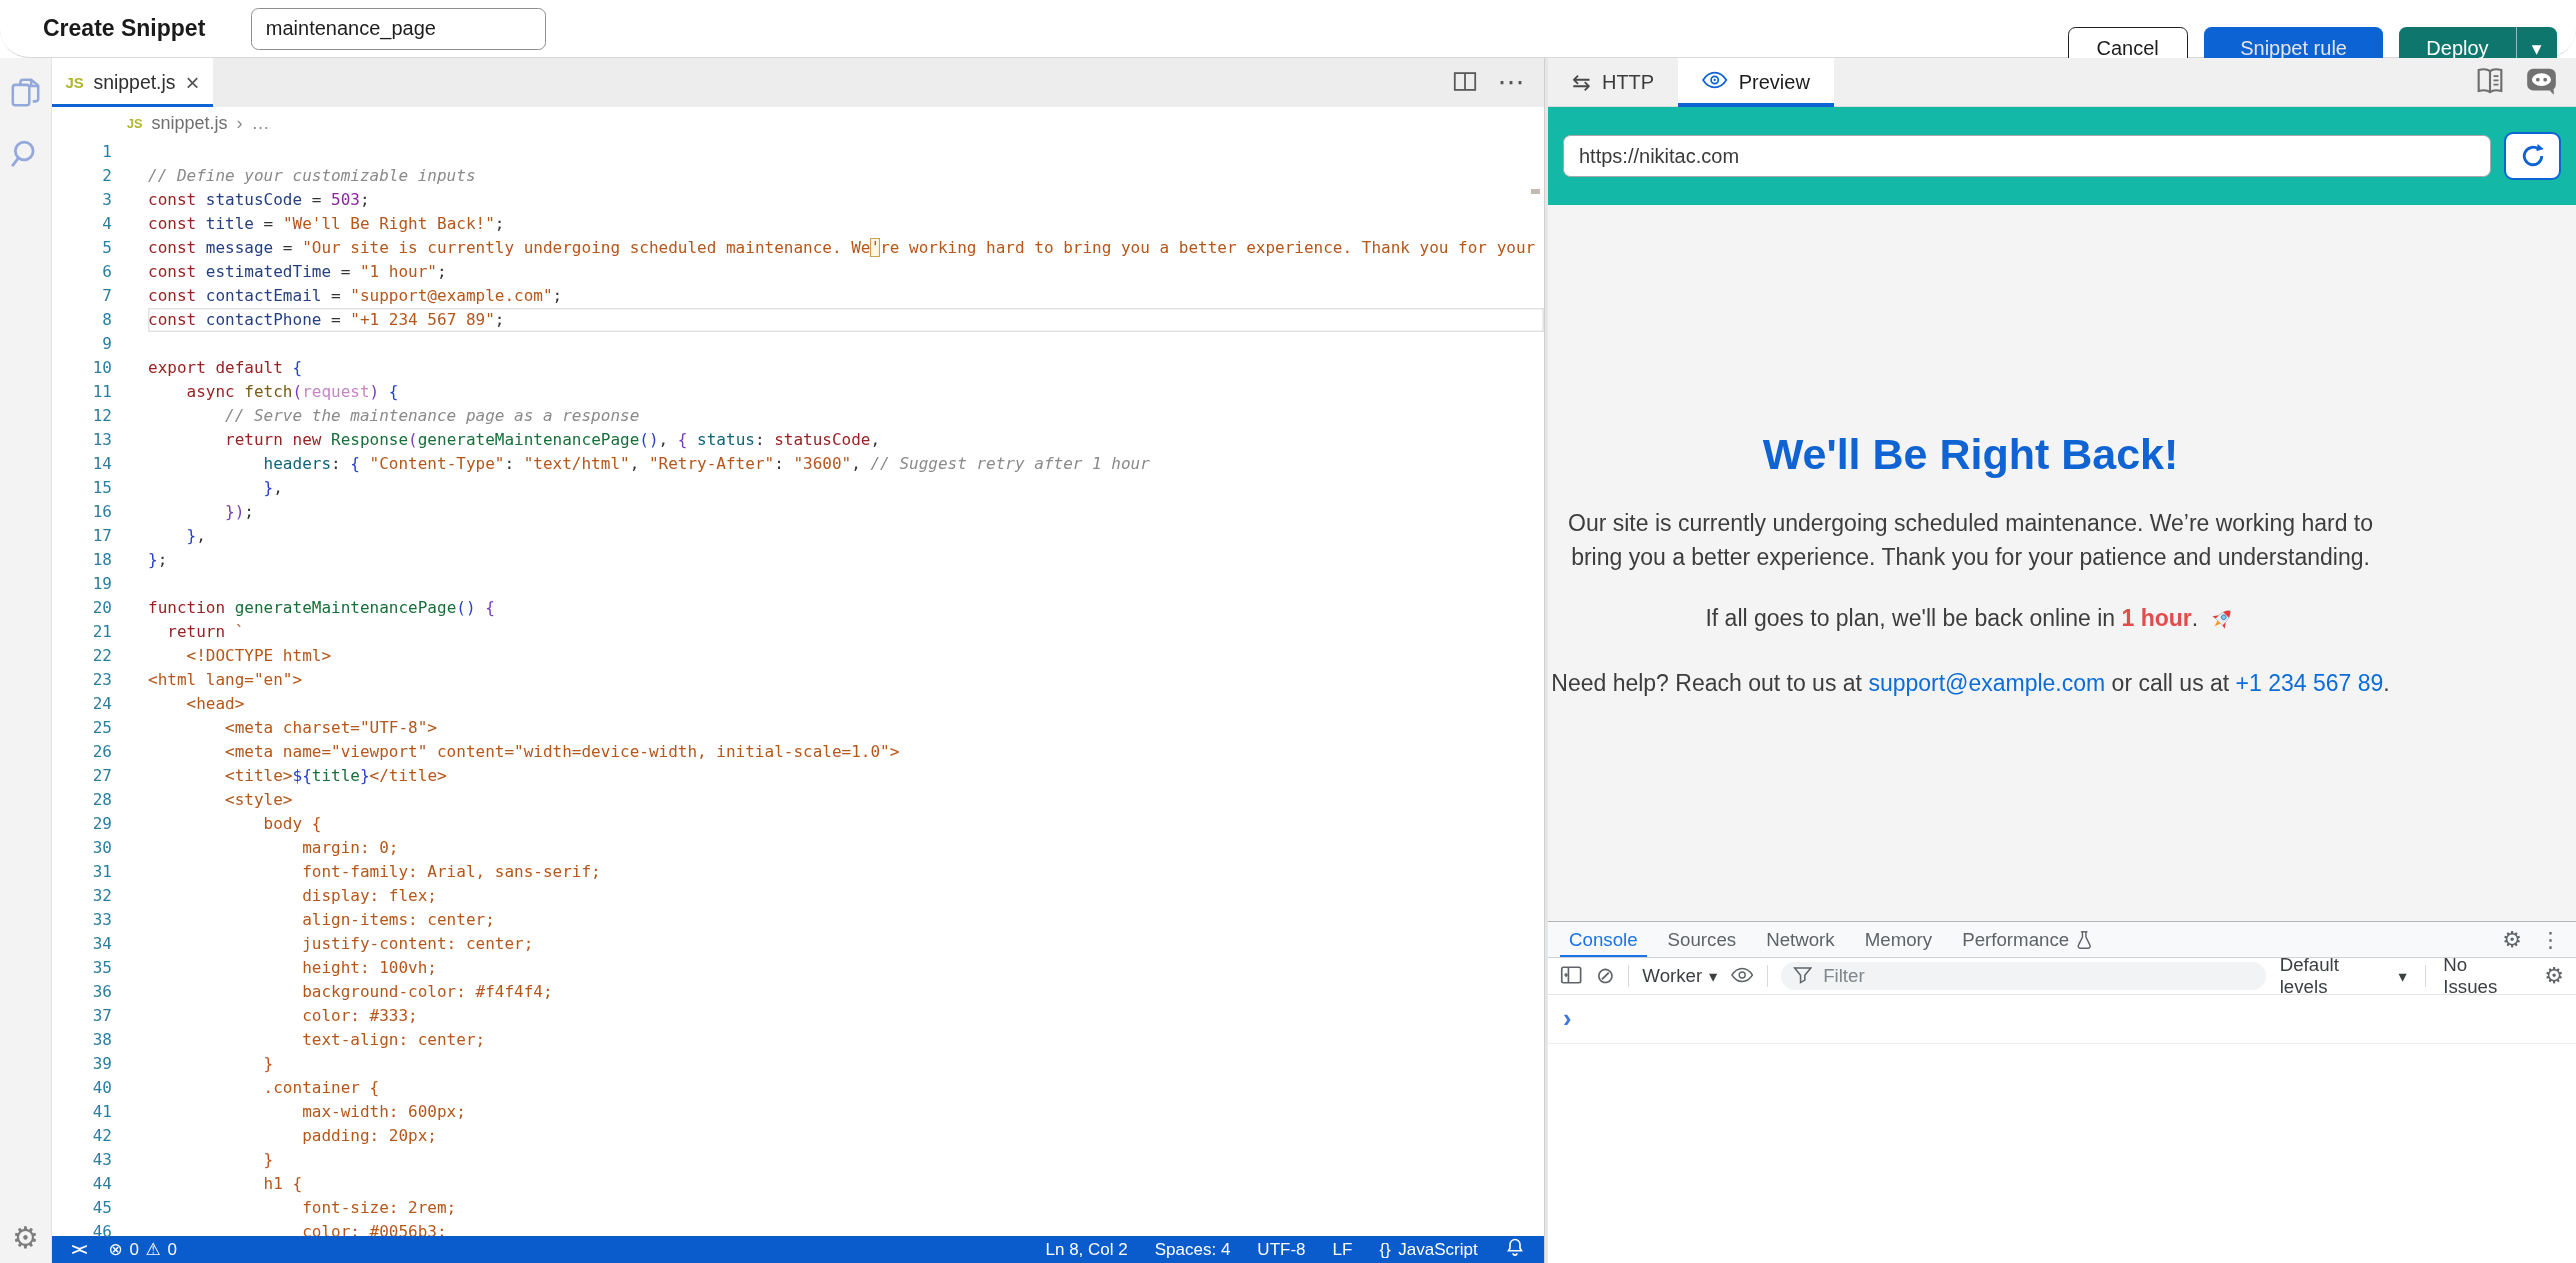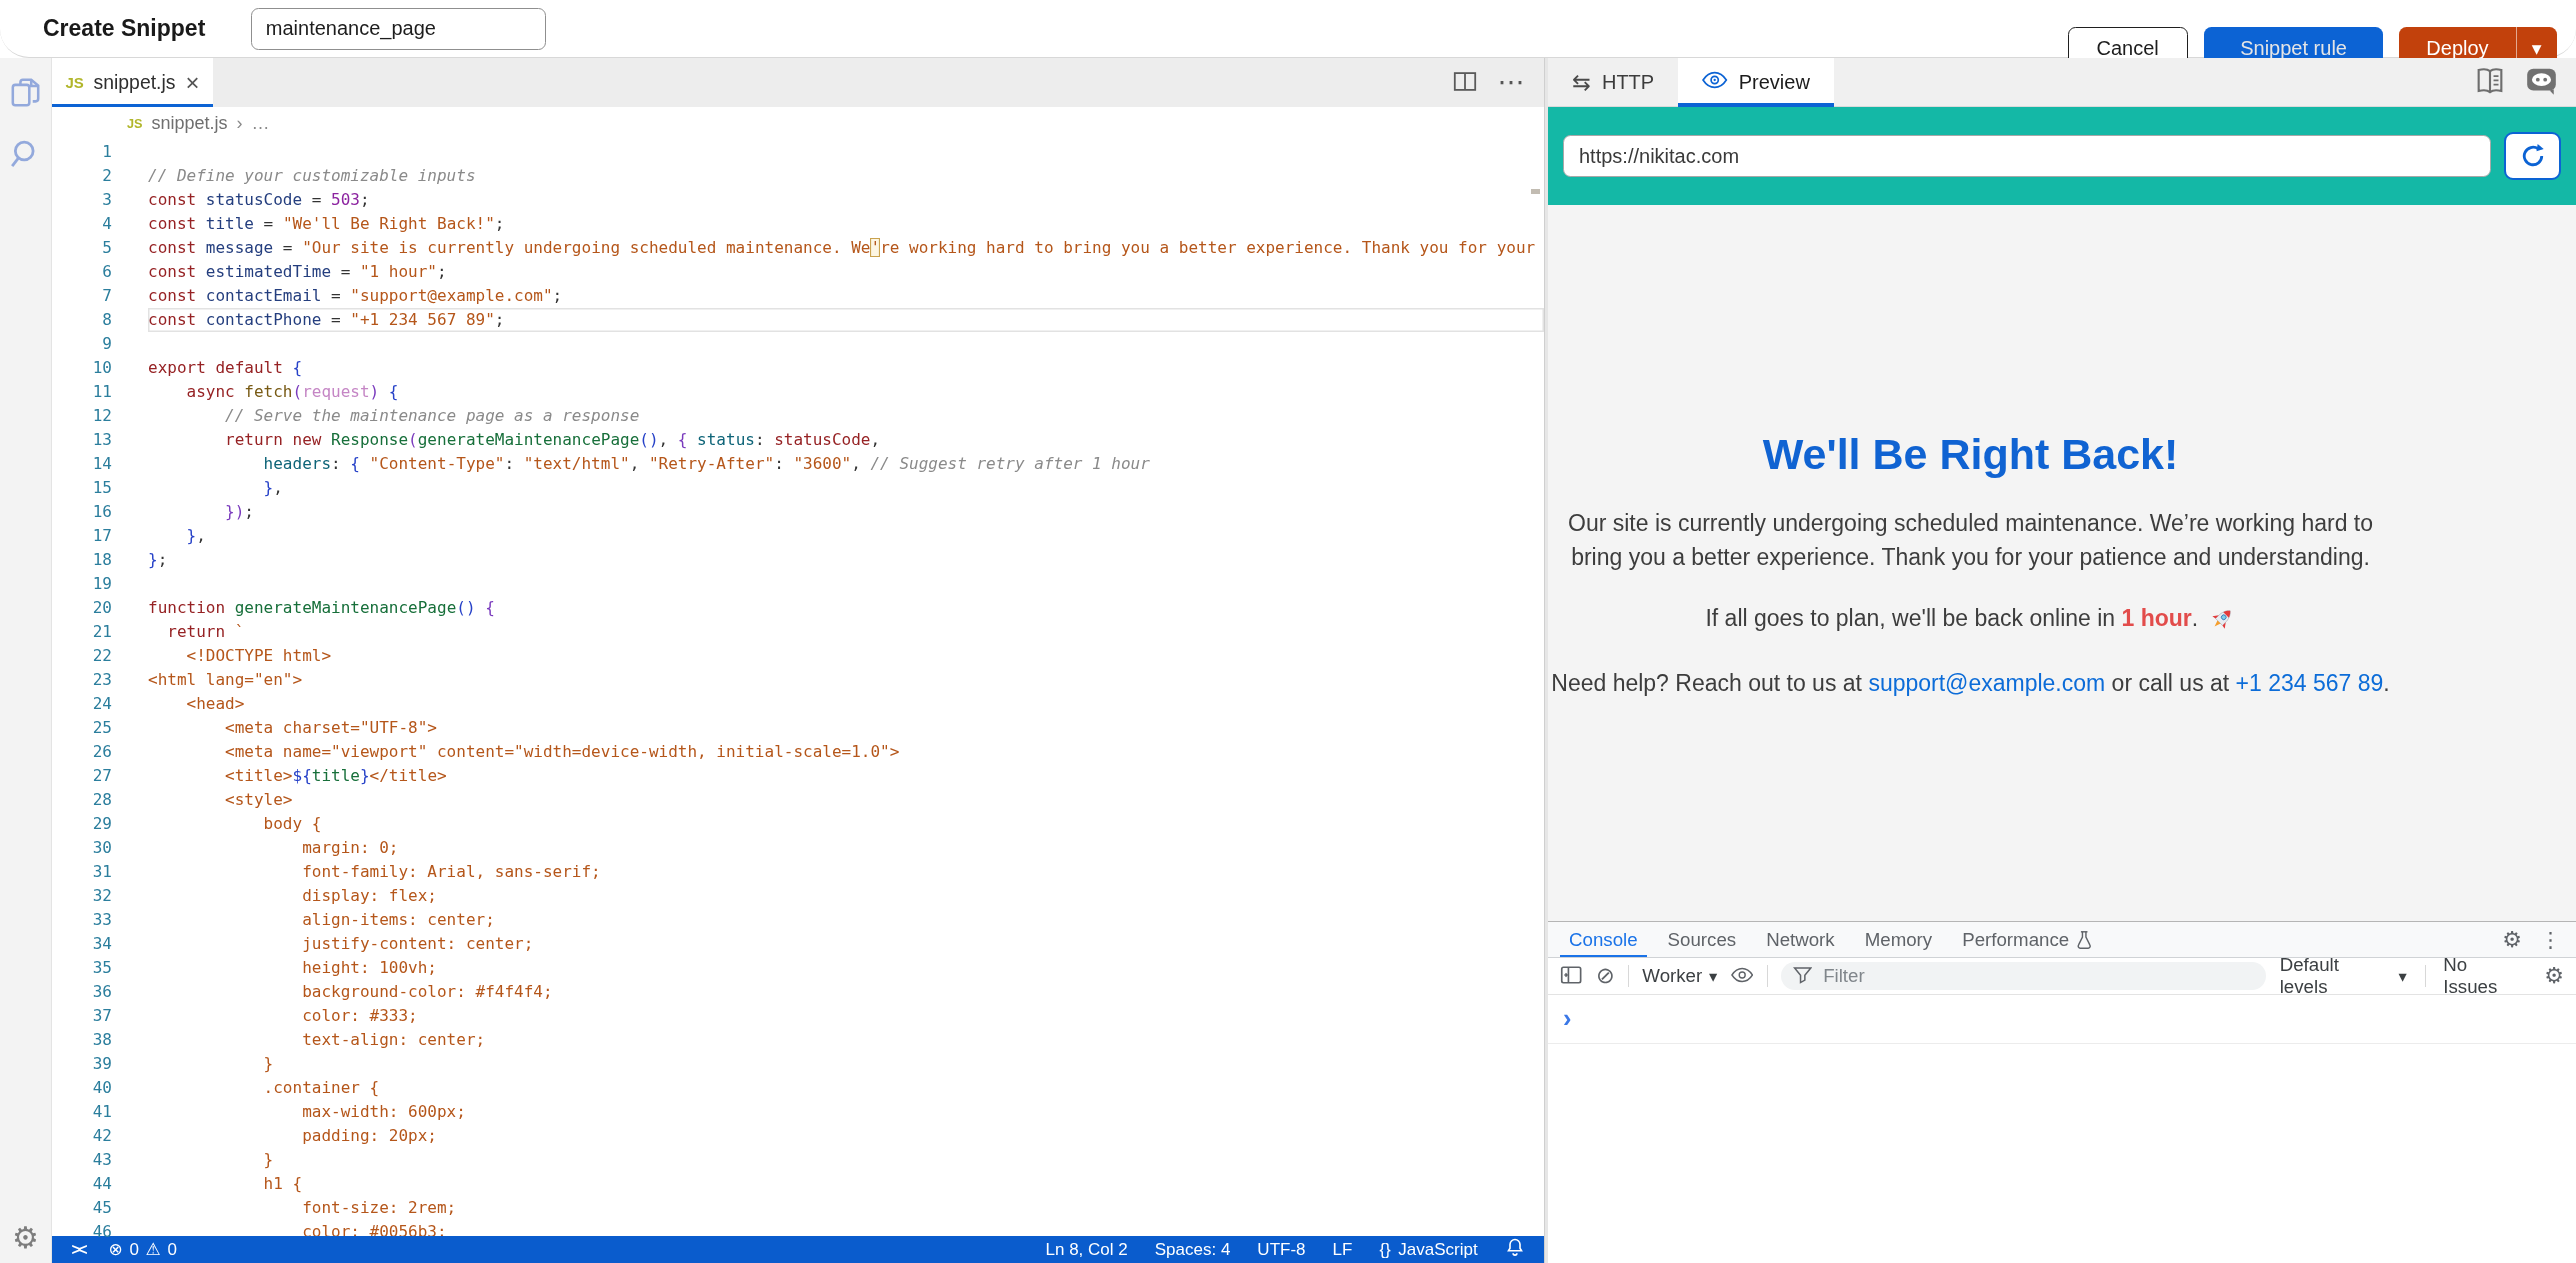--- a/index.html
+++ b/index.html
@@ -7,21 +7,21 @@
   .app{position:relative;width:2576px;height:1263px;overflow:hidden;background:#fff;display:flex;flex-direction:column;}
 
   
   .header{height:58px;flex:none;display:flex;align-items:center;padding:0 19.4px 0 43px;border-bottom:0.7px solid #d8d8d8;box-sizing:border-box;background:#fff;border-radius:29px;}
   .header-title{font-size:23px;font-weight:700;color:#1a1a1a;}
   .name-input{margin-left:46px;width:266px;height:40px;border:1.5px solid #8f8f8f;border-radius:7.5px;font-size:20px;padding:0 13.5px;color:#1d1d1d;font-family:"Liberation Sans",sans-serif;box-sizing:content-box;}
   .header-actions{margin-left:auto;display:flex;gap:16.4px;align-items:center;}
   .btn{height:43px;border-radius:7.5px;font-size:20px;display:flex;align-items:center;justify-content:center;box-sizing:border-box;cursor:pointer;font-family:"Liberation Sans",sans-serif;margin-top:40px;}
   .btn-cancel{border:1.9px solid #1f1f1f;background:#fff;color:#1d1d1d;padding:0 28px;}
   .btn-primary{background:#0C63D4;color:#e5e5e5;border:none;padding:0 36px;}
-  .btn-deploy{background:#c2410c;color:#fff;border:none;padding:0;display:flex;align-items:stretch;}
+  .btn-deploy{background:#0f766e;color:#fff;border:none;padding:0;display:flex;align-items:stretch;}
   .deploy-main{display:flex;align-items:center;padding:0 27px;}
   .deploy-caret{width:40px;border-left:0.7px solid rgba(255,255,255,.55);display:flex;align-items:center;justify-content:center;font-size:19.4px;}
 
   .main{flex:1;display:flex;min-height:0;}
 
   
   .left-pane{width:1544px;flex:none;display:flex;flex-direction:column;min-height:0;}
   .left-top{flex:1;display:flex;min-height:0;}
   .activity-bar{width:52px;flex:none;background:#f3f3f3;border-right:0.7px solid #e4e4e4;display:flex;flex-direction:column;align-items:center;padding:18px 0 10.5px;box-sizing:border-box;}
   .ab-icon{margin-bottom:25.4px;}

